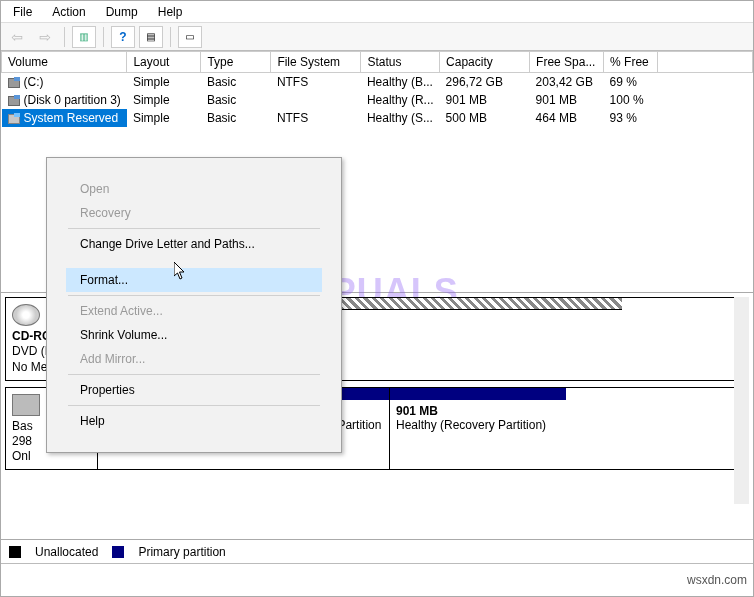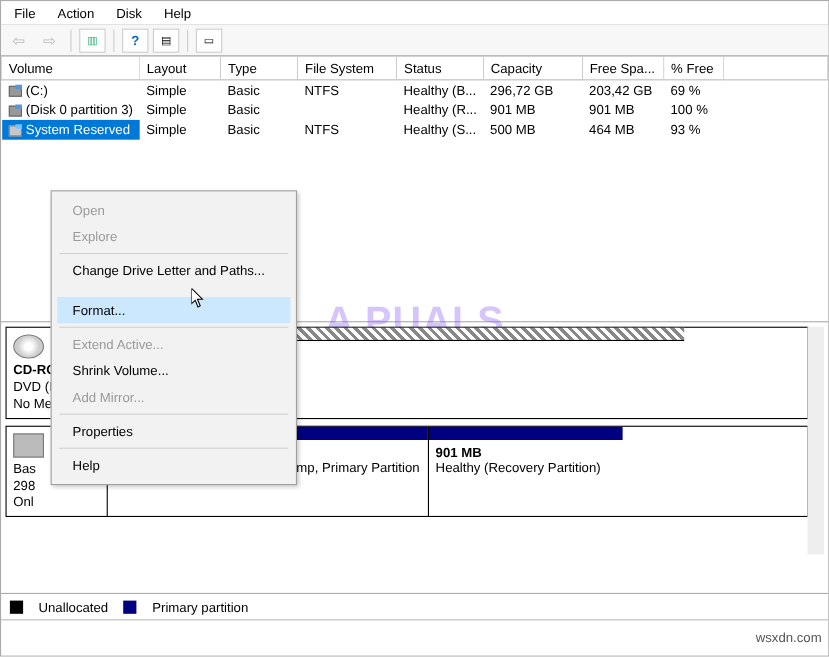--- a/index.html
+++ b/index.html
@@ -40,36 +40,36 @@
   .part.hatch .stripe { background:repeating-linear-gradient(45deg,#fff,#fff 3px,#888 3px,#888 6px); border-bottom:1px solid #000; }
   .part b { font-weight:bold; }
   .legend { height:24px; border-top:1px solid #aaa; display:flex; align-items:center; gap:14px; padding:0 8px;margin-top:31px; }
   .sw { width:12px; height:12px; display:inline-block; }
   .sw.black { background:#000; }
   .sw.navy { background:#000080; }
   .status { height:19px; border-top:1px solid #bbb; display:flex; justify-content:flex-end; align-items:center; padding:16px 6px; font-size:11px; color:#555; }
   
   .scrollbar { position:absolute; right:4px; top:4px; width:15px; bottom:4px; background:#eee; }
   
-  .ctx { position:absolute; left:45px; top:172px; width:224px; background:#f2f2f2; border:1px solid #a0a0a0; box-shadow:2px 2px 4px rgba(0,0,0,.25); z-index:10; padding:5px; }
+  .ctx { position:absolute; left:45px; top:156px; width:296px; background:#f2f2f2; border:1px solid #a0a0a0; box-shadow:2px 2px 4px rgba(0,0,0,.25); z-index:10; padding:19px; }
   .ctx .mi { padding:5px 14px; color:#000; }
   .ctx .mi.dis { color:#9a9a9a; }
   .ctx .mi.hov { background:#cce8ff;margin-top:12px; }
   .ctx .msep { height:1px; background:#d0d0d0; margin:3px 2px; }
   .cursor { position:absolute; left:173px; top:261px; z-index:11; width:16px; height:20px; pointer-events:none; }
 </style>
 </head>
 <body>
 
 <div class="window">
 
   <div class="menubar">
     <span>File</span>
     <span>Action</span>
-    <span>Disk</span>
+    <span>Dump</span>
     <span>Help</span>
   </div>
 
   <div class="toolbar">
     <div class="tbtn">
         <span class="arrow dis">⇦</span>
       </div>
     <div class="tbtn">
         <span class="arrow dis">⇨</span>
       </div>
@@ -192,21 +192,21 @@
         <span>Primary partition</span>
       </div>
   </div>
 
   <div class="status">
       <span>wsxdn.com</span>
     </div>
 
   <div class="ctx" id="ctx">
       <div class="mi dis">Open</div>
-      <div class="mi dis">Explore</div>
+      <div class="mi dis">Recovery</div>
       <div class="msep"></div>
       <div class="mi">Change Drive Letter and Paths...</div>
       <div class="mi hov">Format...</div>
       <div class="msep"></div>
       <div class="mi dis">Extend Active...</div>
       <div class="mi">Shrink Volume...</div>
       <div class="mi dis">Add Mirror...</div>
       <div class="msep"></div>
       <div class="mi">Properties</div>
       <div class="msep"></div>

